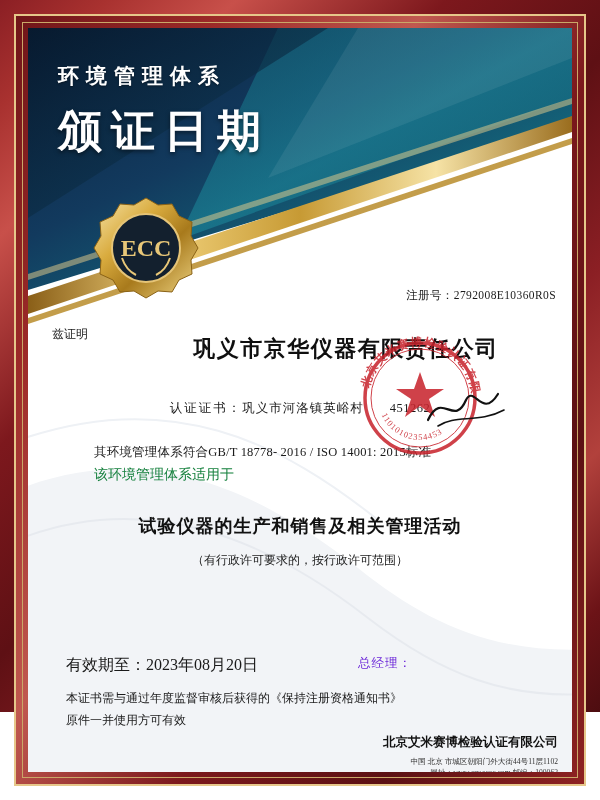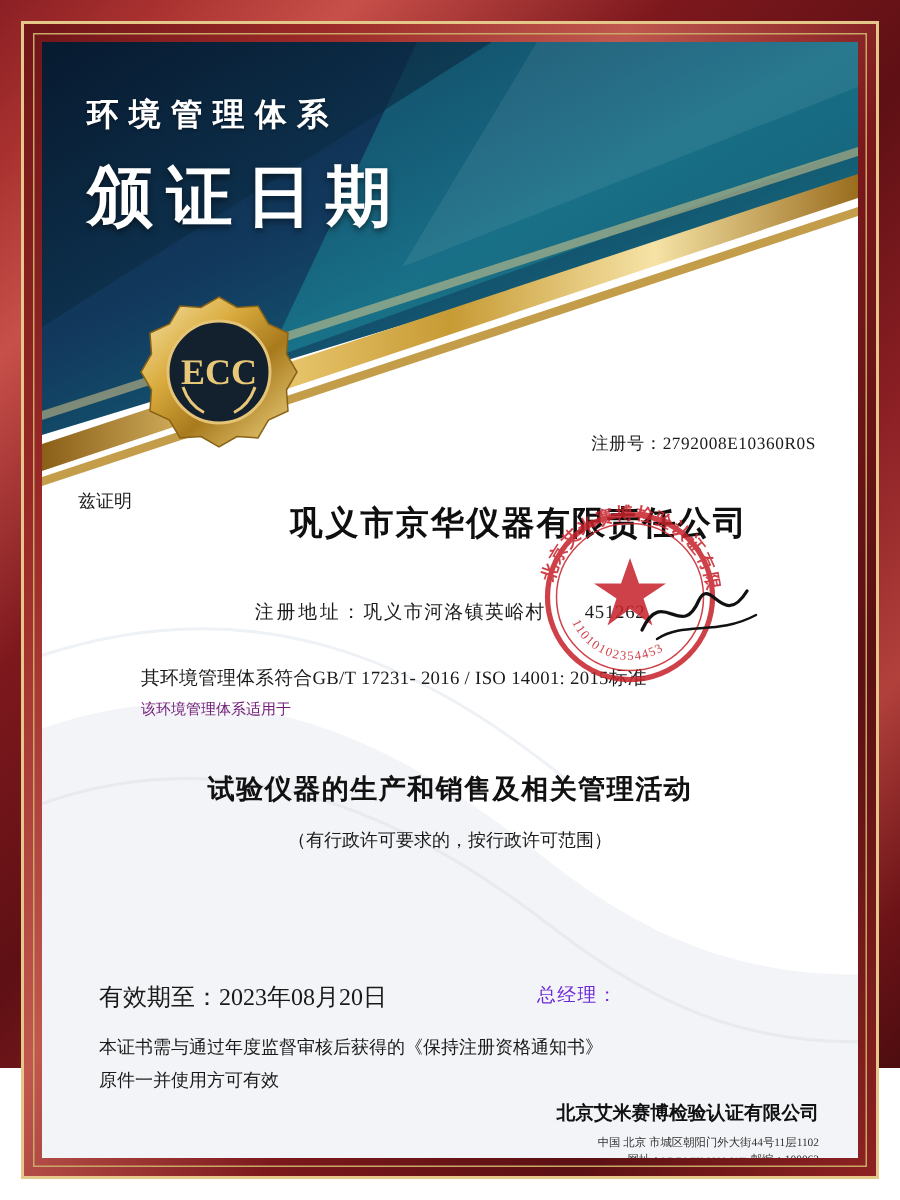--- a/index.html
+++ b/index.html
@@ -89,20 +89,21 @@
     z-index: 6;
   }
 
   
   .body-area {
     position: absolute;
     left: 0; top: 238px;
     width: 544px;
     height: 506px;
     z-index: 4;
+    padding-left: 12px;
   }
   .regno {
     position: absolute;
     right: 28px; top: 22px;
     font-size: 11.5px;
     color: #1a1a1a;
     letter-spacing: .4px;
     font-family: "Liberation Serif", serif;
   }
   .zizhengming {
@@ -142,22 +143,22 @@
     position: absolute;
     left: 66px; top: 178px;
     font-size: 12.5px;
     color: #1a1a1a;
     letter-spacing: .2px;
     font-family: "Liberation Serif", serif;
   }
   .scope-line {
     position: absolute;
     left: 66px; top: 200px;
-    font-size: 10px;
-    color: #701a75;
+    font-size: 14px;
+    color: #15803d;
     font-family: "Liberation Serif", serif;
   }
   .scope-main {
     position: absolute;
     left: 0; top: 248px;
     width: 544px;
     text-align: center;
     font-size: 18px;
     font-weight: bold;
     color: #111;
@@ -335,24 +336,24 @@
       <div class="regno">
         <span>注册号：</span><span>2792008E10360R0S</span>
       </div>
 
       <div class="zizhengming">兹证明</div>
 
       <div class="company">巩义市京华仪器有限责任公司</div>
 
 
       <div class="addr addr2">
-        <span class="lbl">注册地址：</span><span class="val">巩义市河洛镇英峪村</span><span class="zip">451262</span>
+        <span class="lbl">认证证书：</span><span class="val">巩义市河洛镇英峪村</span><span class="zip">451262</span>
       </div>
 
-      <div class="std-line">其环境管理体系符合GB/T 17231- 2016 / ISO 14001: 2015标准</div>
+      <div class="std-line">其环境管理体系符合GB/T 18778- 2016 / ISO 14001: 2015标准</div>
       <div class="scope-line">该环境管理体系适用于</div>
       <div class="scope-main">试验仪器的生产和销售及相关管理活动</div>
       <div class="scope-note">（有行政许可要求的，按行政许可范围）</div>
 
       <div class="valid-date">
         <span>有效期至：</span><span>2023年08月20日</span>
       </div>
       <div class="gm">总经理：</div>
 
       <div class="foot-note1">本证书需与通过年度监督审核后获得的《保持注册资格通知书》</div>

